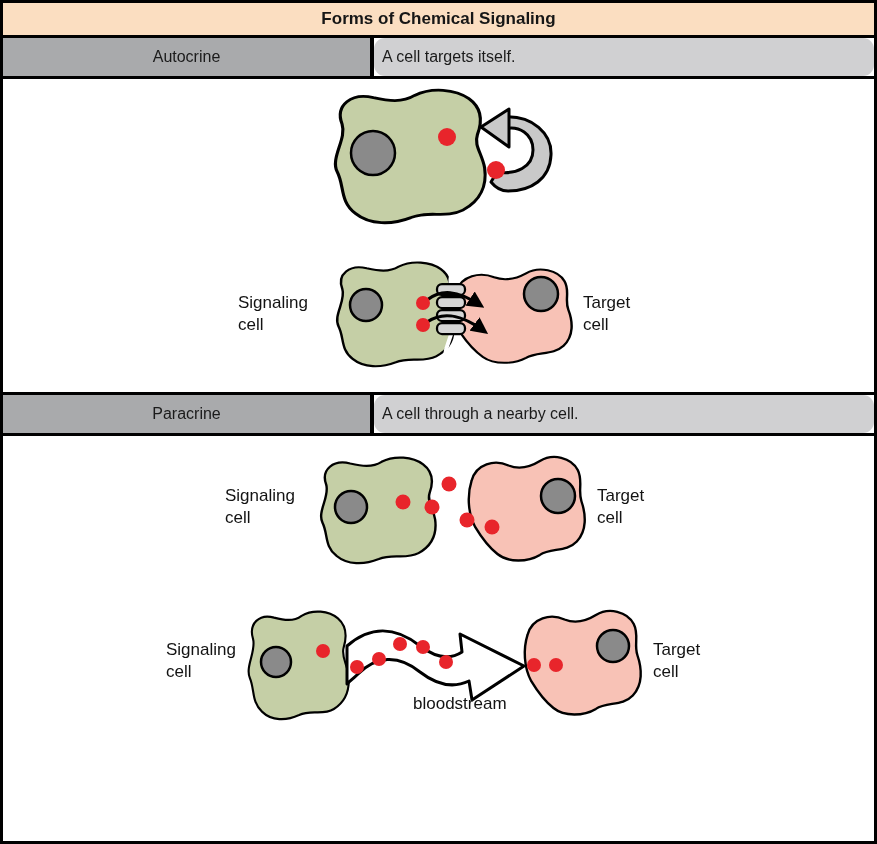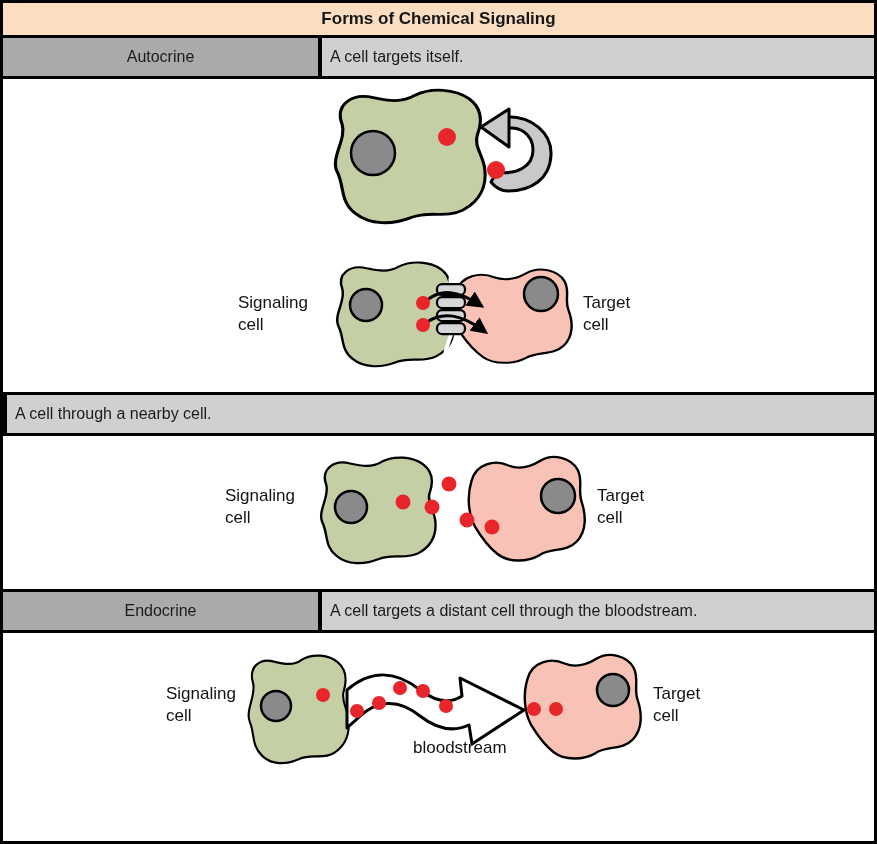--- a/index.html
+++ b/index.html
@@ -12,29 +12,29 @@
   .title-bar{
     height:32px;background:var(--title_bg);
     display:flex;align-items:center;justify-content:center;
     font-weight:bold;font-size:17px;color:#161616;
   }
   .hrow{
     display:flex;height:44px;box-sizing:border-box;
     border-top:3px solid #000;border-bottom:3px solid #000;
   }
   .term{
-    width:315px;background:var(--term_bg);
+    width:367px;background:var(--term_bg);
     display:flex;align-items:center;justify-content:center;
     font-size:16px;color:#1b1b1b;
   }
   .vdiv{width:4px;background:#000;}
   .def{
     flex:1;background:var(--definition_bg);
     display:flex;align-items:center;padding-left:8px;
-    font-size:16px;color:#1b1b1b;
+    font-size:16px;color:#1b1b1b;border-radius:11px;
   }
   .illo{position:relative;background:#fff;}
   .illo svg{display:block;}
   .cell-label{
     position:absolute;font-size:17px;line-height:1.28;color:#131313;
   }
   .nowrap{white-space:nowrap;}
   .blob-g{fill:var(--signaling_cell);stroke:#000;stroke-width:2.6;}
   .blob-p{fill:var(--target_cell);stroke:#000;stroke-width:2.6;}
   .nuc{fill:var(--nucleus);stroke:#000;stroke-width:2.5;}
@@ -111,20 +111,21 @@
       <g>
         <circle class="dot" cx="423" cy="355" r="7"></circle>
         <circle class="dot" cx="423" cy="377" r="7"></circle>
       </g>
     </svg>
     <div class="cell-label" style="left:235px;top:55px;width:92px">Signaling cell</div>
     <div class="cell-label" style="left:580px;top:55px;width:64px">Target cell</div>
   </div>
 
   <div class="hrow">
+    <div class="term">Paracrine</div>
     <div class="vdiv"></div>
     <div class="def">A cell through a nearby cell.</div>
   </div>
 
   <div class="illo" style="height:153px">
     <svg width="871" height="153" viewBox="3 488 871 153">
       <use href="#blobG" class="blob-g" transform="translate(305.9,504.5) scale(0.923,0.846)"></use>
       <use href="#blobP" class="blob-p" transform="translate(455.9,500.5) scale(0.923,0.894)"></use>
       <circle class="nuc" cx="351" cy="559" r="16"></circle>
       <circle class="nuc" cx="558" cy="548" r="17"></circle>
@@ -133,25 +134,20 @@
         <circle class="dot" cx="432" cy="559" r="7.5"></circle>
         <circle class="dot" cx="449" cy="536" r="7.5"></circle>
         <circle class="dot" cx="467" cy="572" r="7.5"></circle>
         <circle class="dot" cx="492" cy="579" r="7.5"></circle>
       </g>
     </svg>
     <div class="cell-label" style="left:222px;top:49px;width:92px">Signaling cell</div>
     <div class="cell-label" style="left:594px;top:49px;width:64px">Target cell</div>
   </div>
 
-  <div class="hrow">
-    <div class="term">Endocrine</div>
-    <div class="vdiv"></div>
-    <div class="def">A cell targets a distant cell through the bloodstream.</div>
-  </div>
 
   <div class="illo" style="height:156px">
     <svg width="871" height="156" viewBox="3 685 871 156">
       <use href="#blobG" class="blob-g" transform="translate(235.3,702.4) scale(0.808,0.862)"></use>
       <use href="#blobP" class="blob-p" transform="translate(511.9,698.5) scale(0.923,0.894)"></use>
       <path class="stream" d="M347,742 C370,722 395,722 420,742 C436,754 450,756 462,748
                L460,730 L524,762 L472,796 L469,777
                C454,784 438,782 420,768 C398,750 376,752 358,770
                C354,774 350,777 347,780 Z"></path>
       <circle class="nuc" cx="276" cy="758" r="15"></circle>

